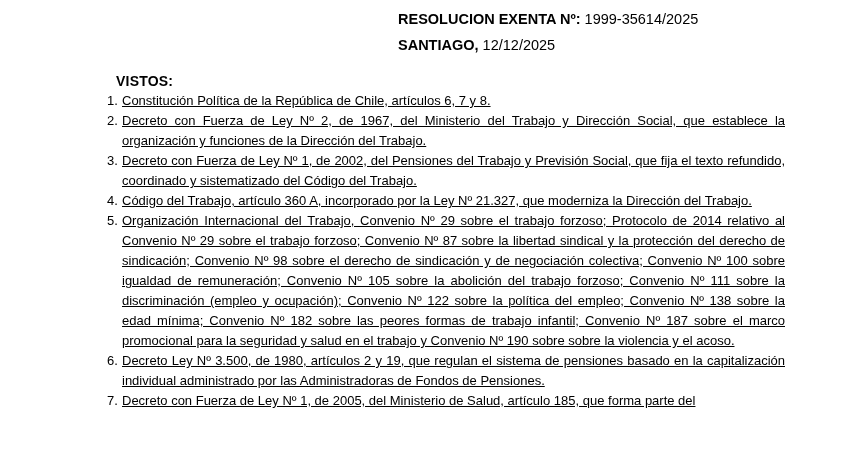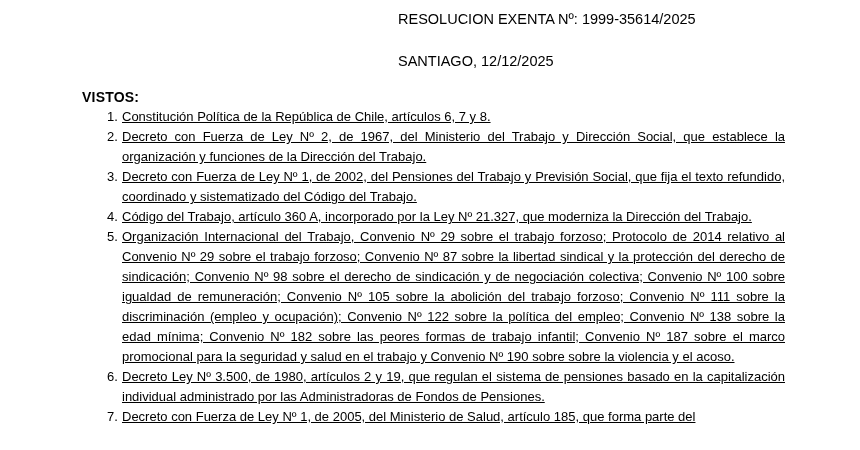--- a/index.html
+++ b/index.html
@@ -7,33 +7,33 @@
     width: 860px;
     height: 450px;
     overflow: hidden;
     background: #ffffff;
     color: #000000;
     font-family: "Liberation Sans", sans-serif;
     font-size: 13px;
     -webkit-font-smoothing: antialiased;
   }
   .page { width: 860px; height: 450px; overflow: hidden; }
-  .b { font-weight: normal; }
+  .b { font-weight: bold; }
 
   .header-block {
     padding-top: 9px;
     margin-left: 398px;
     font-size: 14.5px;
     line-height: 20px;
     white-space: nowrap;
   }
-  .header-line.line2 { margin-top: 22px; }
+  .header-line.line2 { margin-top: 6px; }
 
   .vistos-heading {
-    margin: 16px 0 0 82px;
+    margin: 16px 0 0 116px;
     font-size: 14px;
     line-height: 20px;
     font-weight: bold;
     letter-spacing: 0.2px;
   }
 
   .vistos-list {
     list-style: none;
     margin: 0 75px 0 107px;
     padding: 0;

